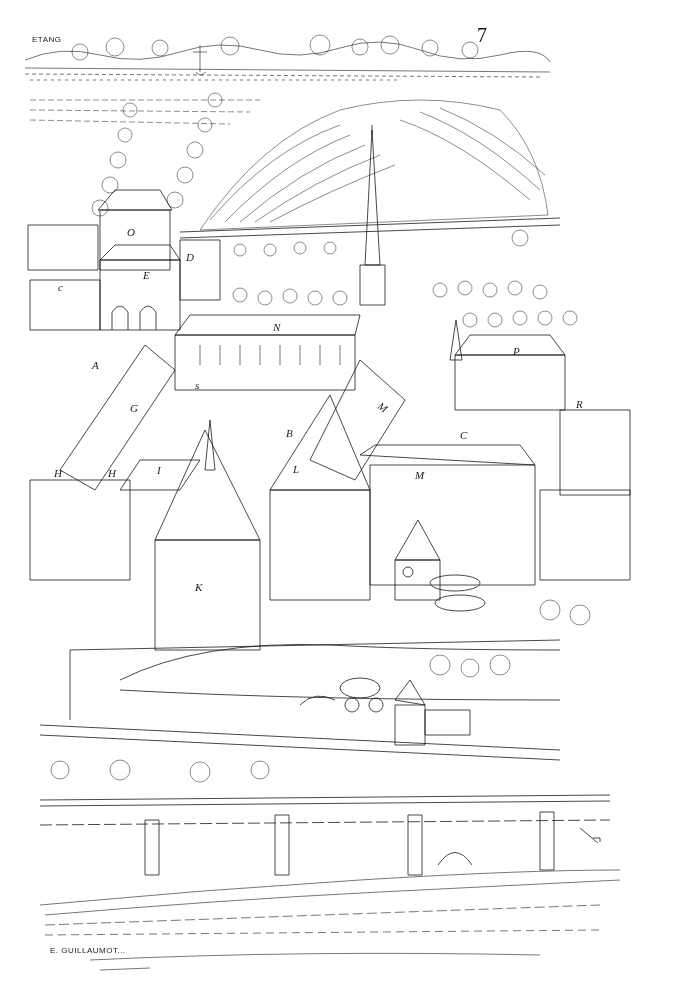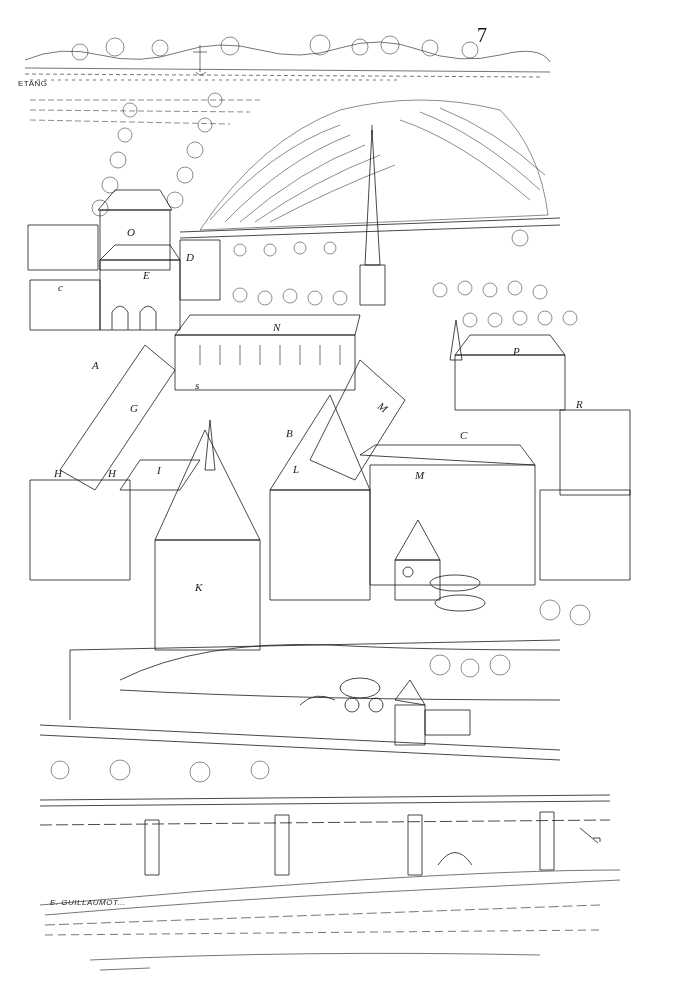--- a/index.html
+++ b/index.html
@@ -214,23 +214,23 @@
       <path d="M90,960 Q300,950 540,955"></path>
       <path d="M100,970 L150,968"></path>
     </g>
 
     <g>
       <path d="M580,828 L598,843"></path>
       <path d="M593,838 L600,838 L600,842"></path>
     </g>
   </svg>
 
-  <div class="caption" style="left:18px;top:35px;margin-top:44px;">ETANG</div>
+  <div class="caption" style="left:32px;top:35px;">ETANG</div>
   <div class="plate-no" style="left:477px;top:24px;">7</div>
-  <div class="caption" style="left:50px;top:898px;font-style:italic;">E. GUILLAUMOT...</div>
+  <div class="caption" style="left:50px;top:946px;">E. GUILLAUMOT...</div>
 
   <div class="lbl" style="left:92px;top:360px;">A</div>
   <div class="lbl" style="left:286px;top:428px;">B</div>
   <div class="lbl" style="left:460px;top:430px;">C</div>
   <div class="lbl" style="left:58px;top:282px;">c</div>
   <div class="lbl" style="left:186px;top:252px;">D</div>
   <div class="lbl" style="left:143px;top:270px;">E</div>
   <div class="lbl" style="left:130px;top:403px;">G</div>
   <div class="lbl" style="left:54px;top:468px;">H</div>
   <div class="lbl" style="left:108px;top:468px;">H</div>

